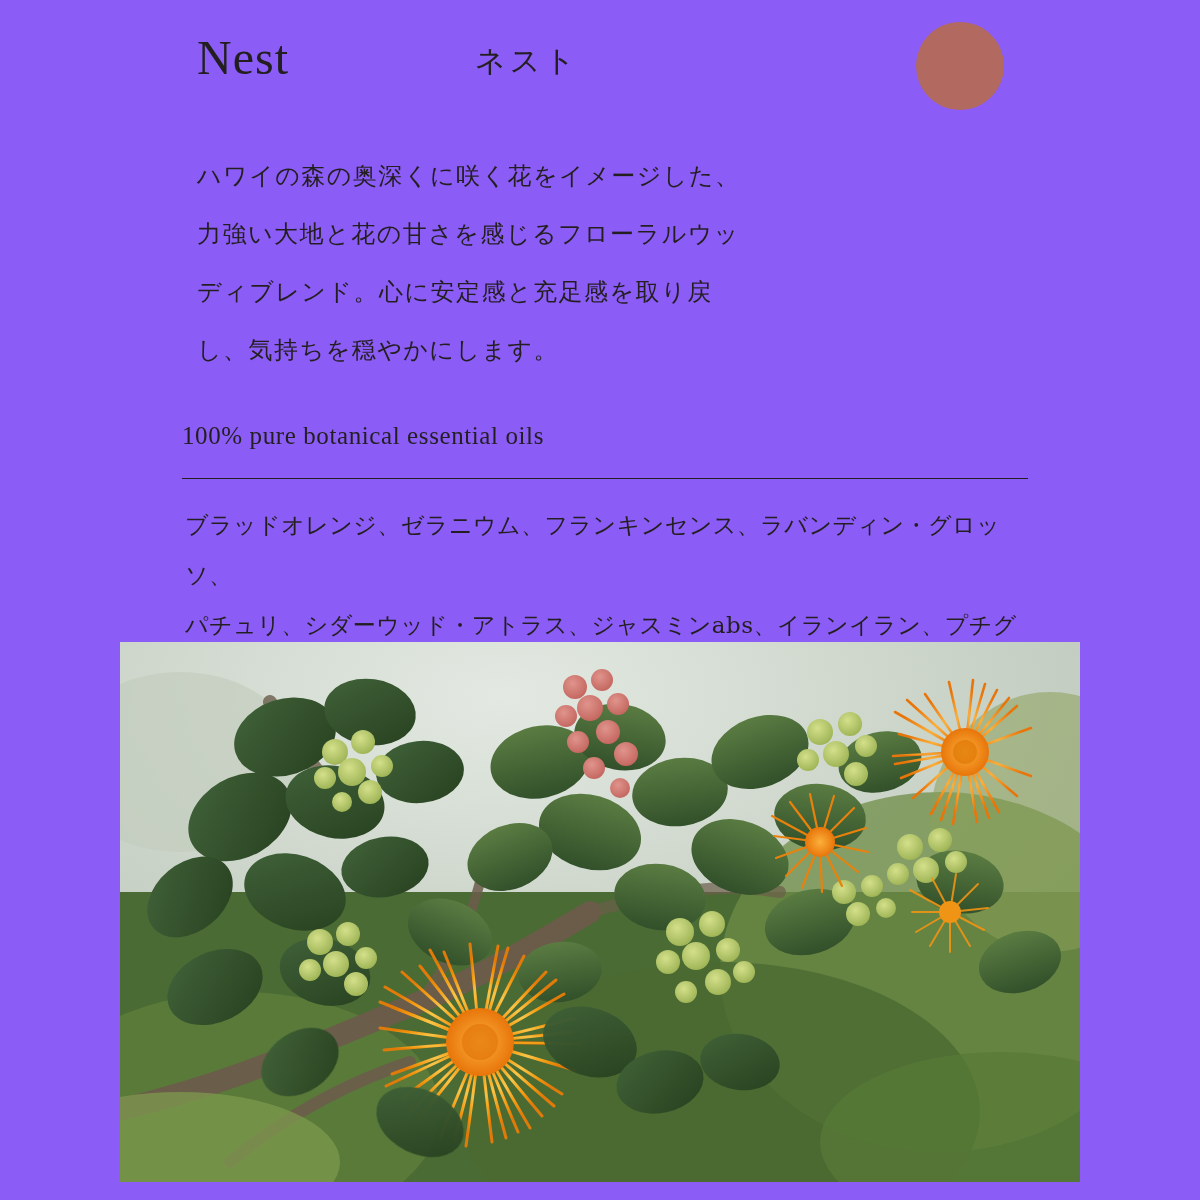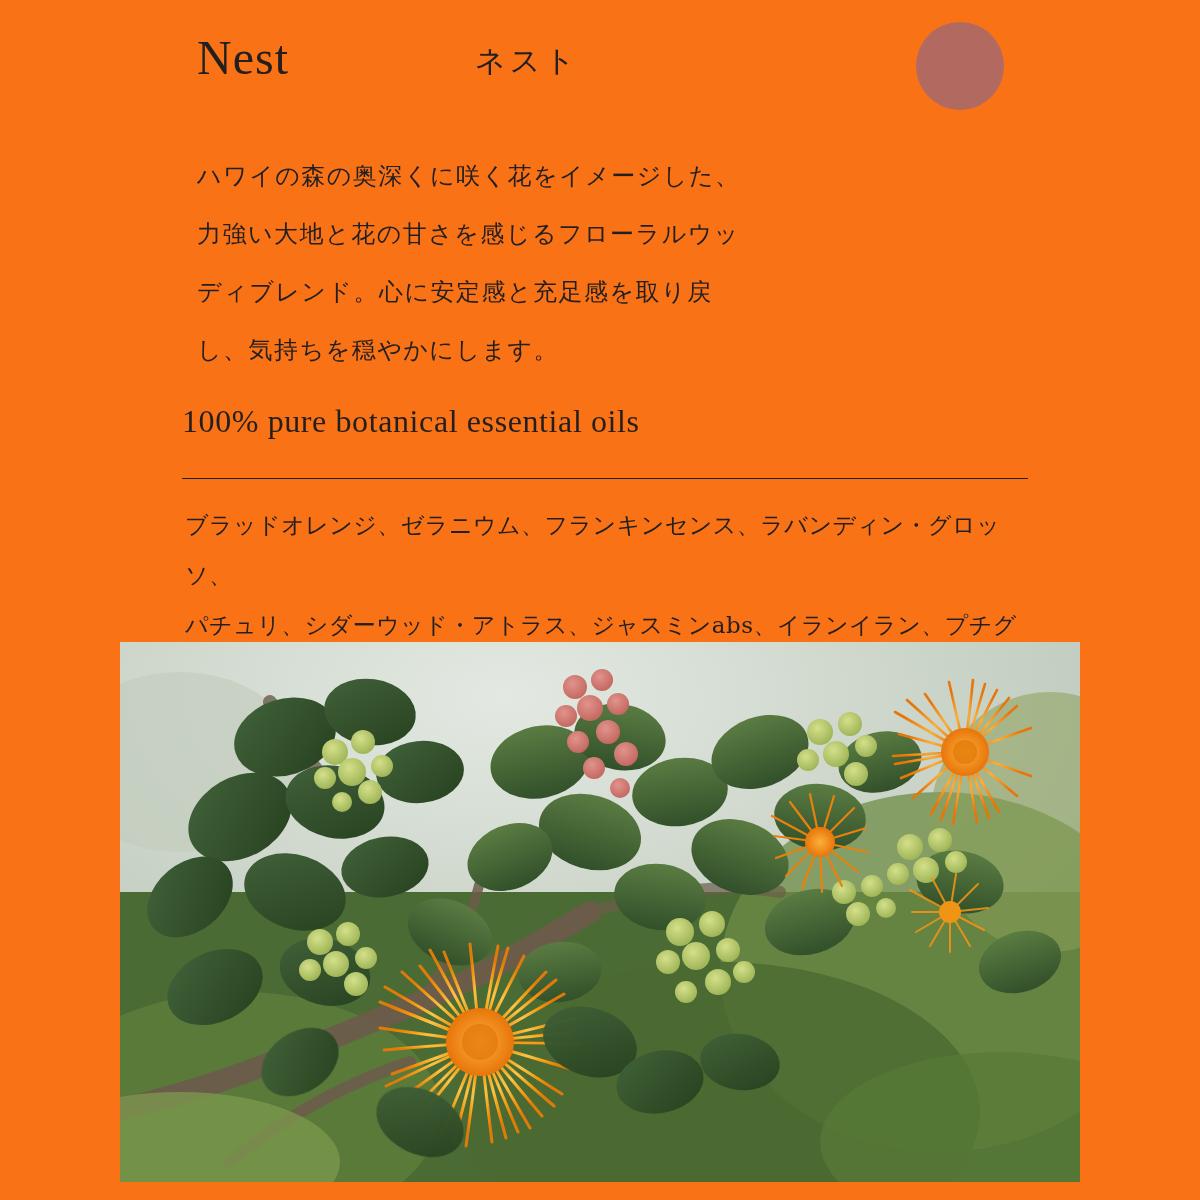--- a/index.html
+++ b/index.html
@@ -11,21 +11,21 @@
     width: 1200px;
     height: 1200px;
     font-family: "Liberation Serif", serif;
     color: #231f20;
     overflow: hidden;
   }
   .page {
     position: relative;
     width: 1200px;
     height: 1200px;
-    background: #f97316;
+    background: #8b5cf6;
   }
 
   
   .header {
     position: absolute;
     left: 0;
     top: 0;
     width: 1200px;
     height: 128px;
   }
@@ -71,23 +71,23 @@
     line-height: 58px;
     letter-spacing: 1.5px;
     color: #231f20;
     white-space: pre-wrap;
   }
 
   
   .oils-heading {
     position: absolute;
     left: 182px;
-    top: 403px;
+    top: 422px;
     font-family: "Liberation Serif", serif;
-    font-size: 32px;
+    font-size: 25px;
     letter-spacing: 0.6px;
     color: #231f20;
     text-align: right;
   }
   .rule {
     position: absolute;
     left: 182px;
     top: 478px;
     width: 846px;
     height: 1px;

